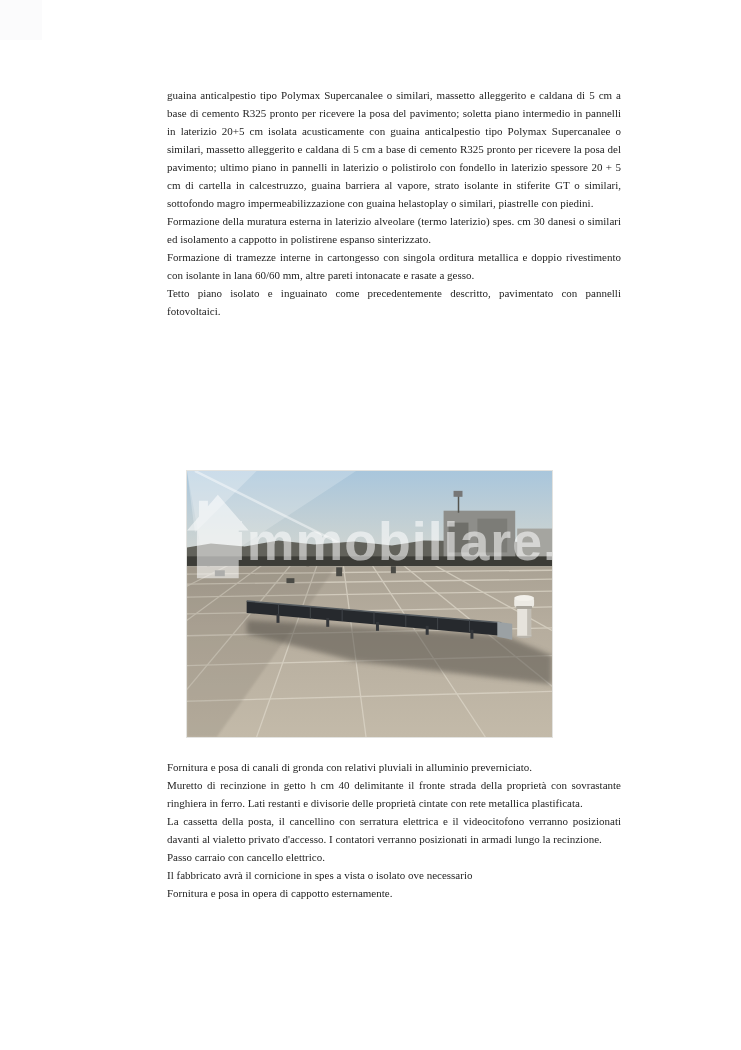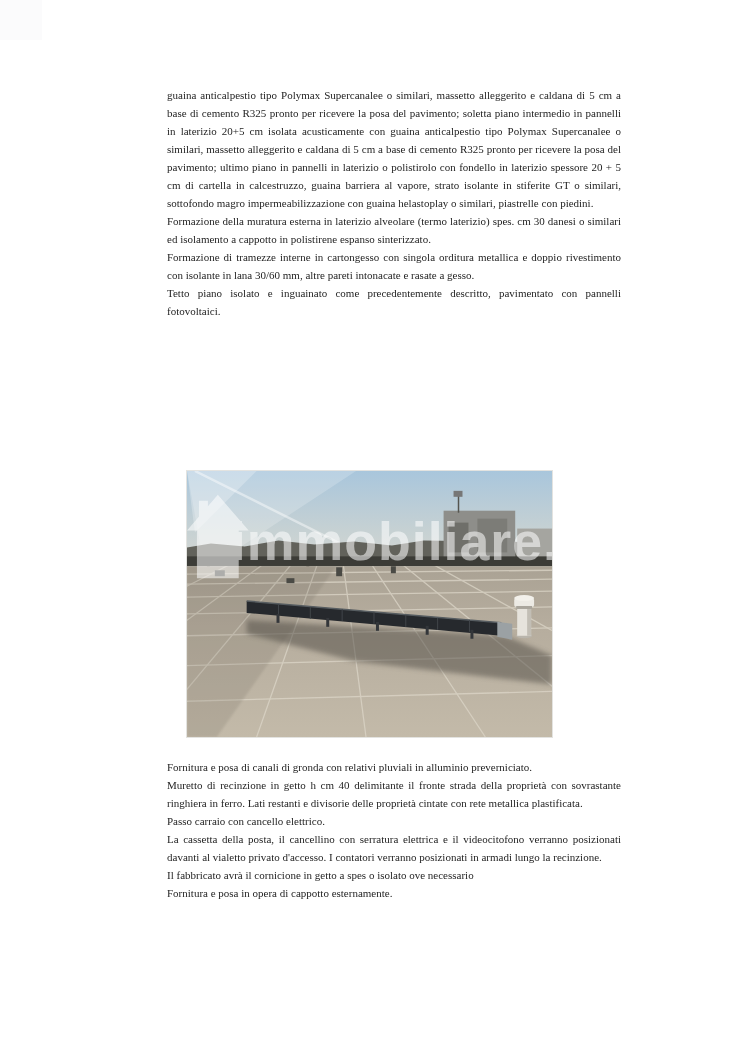--- a/index.html
+++ b/index.html
@@ -46,21 +46,21 @@
 </head>
 <body>
 
 <div class="page">
 
   <div class="corner-artifact"></div>
 
   <div id="text-top" class="text-block">
     <p>guaina anticalpestio tipo Polymax Supercanalee o similari, massetto alleggerito e caldana di 5 cm a base di cemento R325 pronto per ricevere la posa del pavimento; soletta piano intermedio in pannelli in laterizio 20+5 cm isolata acusticamente con guaina anticalpestio tipo Polymax Supercanalee o similari, massetto alleggerito e caldana di 5 cm a base di cemento R325 pronto per ricevere la posa del pavimento; ultimo piano in pannelli in laterizio o polistirolo con fondello in laterizio spessore 20 + 5 cm di cartella in calcestruzzo, guaina barriera al vapore, strato isolante in stiferite GT o similari, sottofondo magro impermeabilizzazione con guaina helastoplay o similari, piastrelle con piedini.</p>
     <p>Formazione della muratura esterna in laterizio alveolare (termo laterizio) spes. cm 30 danesi o similari ed isolamento a cappotto in polistirene espanso sinterizzato.</p>
-    <p>Formazione di tramezze interne in cartongesso con singola orditura metallica e doppio rivestimento con isolante in lana 30/60 mm, altre pareti intonacate e rasate a gesso.</p>
+    <p>Formazione di tramezze interne in cartongesso con singola orditura metallica e doppio rivestimento con isolante in lana 60/60 mm, altre pareti intonacate e rasate a gesso.</p>
     <p>Tetto piano isolato e inguainato come precedentemente descritto, pavimentato con pannelli fotovoltaici.</p>
   </div>
 
   <figure class="photo">
     <svg viewBox="0 0 367 268" preserveAspectRatio="none">
       <defs>
         <linearGradient id="skyGrad" x1="0" y1="0" x2="0" y2="1">
           <stop offset="0" stop-color="#a9c6dc"></stop>
           <stop offset="0.6" stop-color="#c6d1d3"></stop>
           <stop offset="1" stop-color="#d8d8d2"></stop>
@@ -177,19 +177,19 @@
           <rect x="12" y="30" width="9" height="16"></rect>
         </g>
         <text class="wm-text" x="44" y="90" font-size="54">immobiliare.it</text>
       </g>
     </svg>
   </figure>
 
   <div id="text-bottom" class="text-block">
     <p>Fornitura e posa di canali di gronda con relativi pluviali in alluminio preverniciato.</p>
     <p>Muretto di recinzione in getto h cm 40 delimitante il fronte strada della proprietà con sovrastante ringhiera in ferro. Lati restanti e divisorie delle proprietà cintate con rete metallica plastificata.</p>
+    <p>La cassetta della posta, il cancellino con serratura elettrica e il videocitofono verranno posizionati davanti al vialetto privato d'accesso. I contatori verranno posizionati in armadi lungo la recinzione.</p>
     <p>Passo carraio con cancello elettrico.</p>
-    <p>La cassetta della posta, il cancellino con serratura elettrica e il videocitofono verranno posizionati davanti al vialetto privato d'accesso. I contatori verranno posizionati in armadi lungo la recinzione.</p>
-    <p>Il fabbricato avrà il cornicione in getto a spes o isolato ove necessario</p>
+    <p>Il fabbricato avrà il cornicione in spes a vista o isolato ove necessario</p>
     <p>Fornitura e posa in opera di cappotto esternamente.</p>
   </div>
 
 </div>
 
 </body></html>

